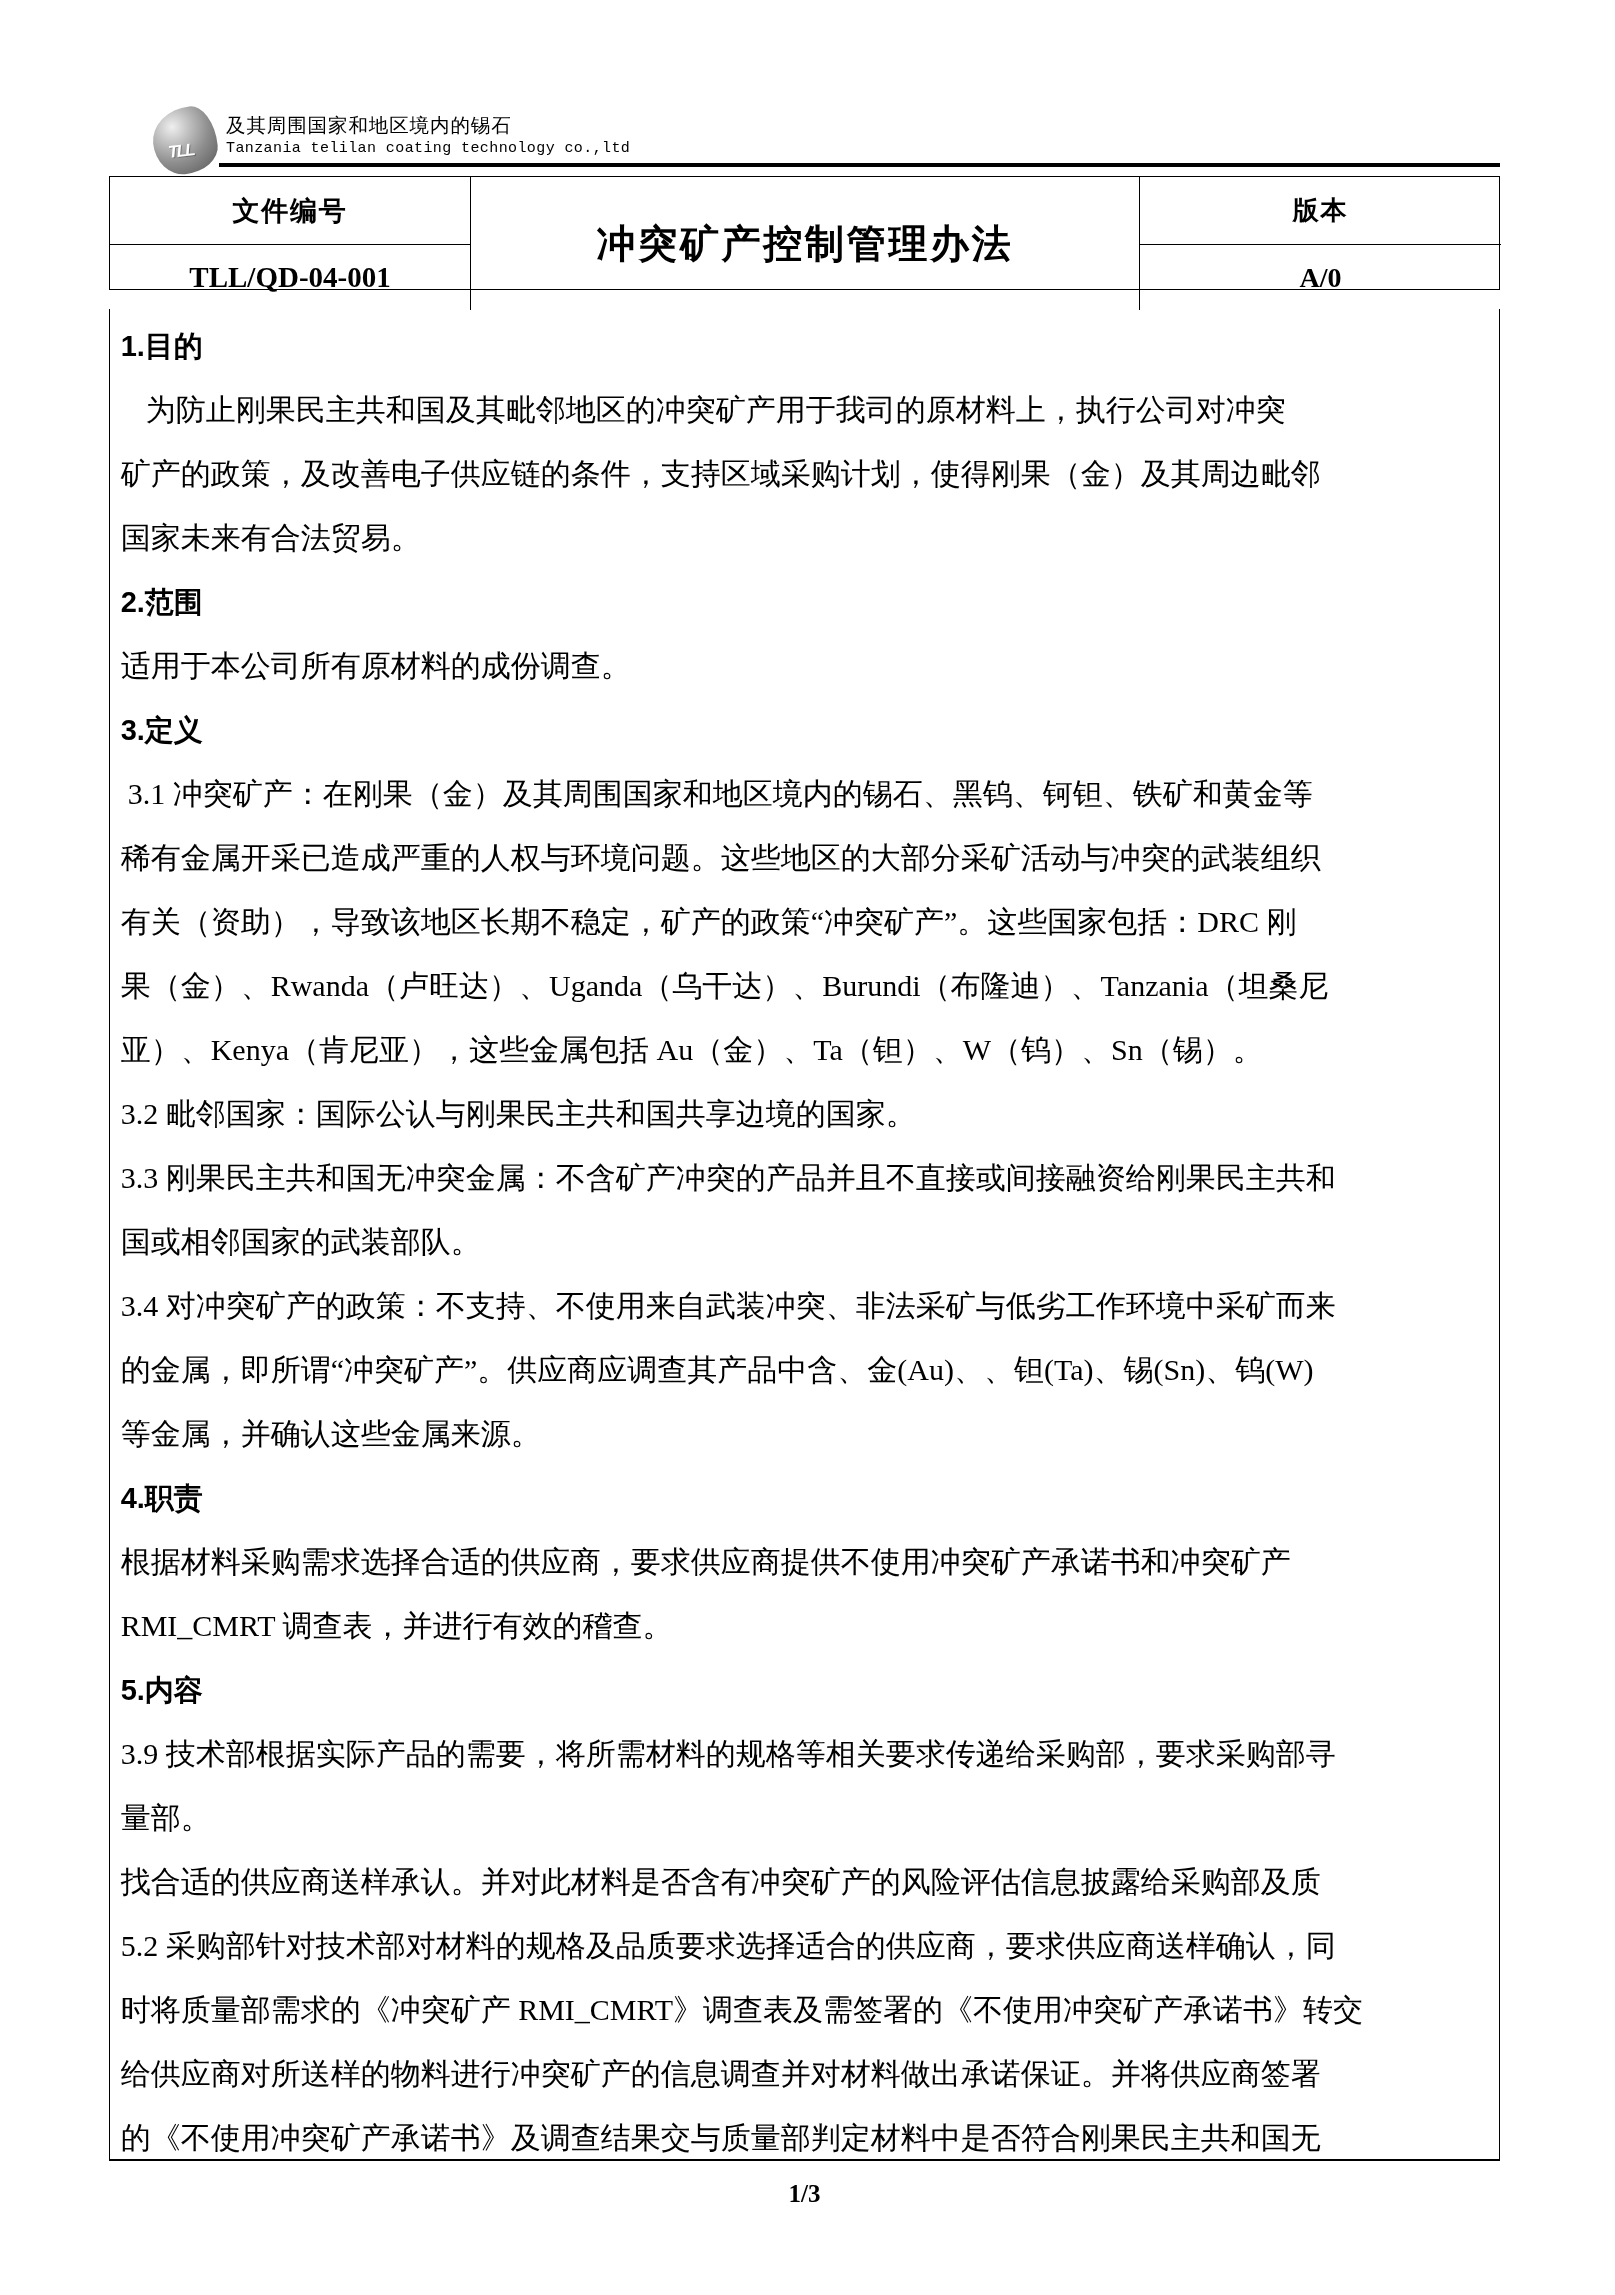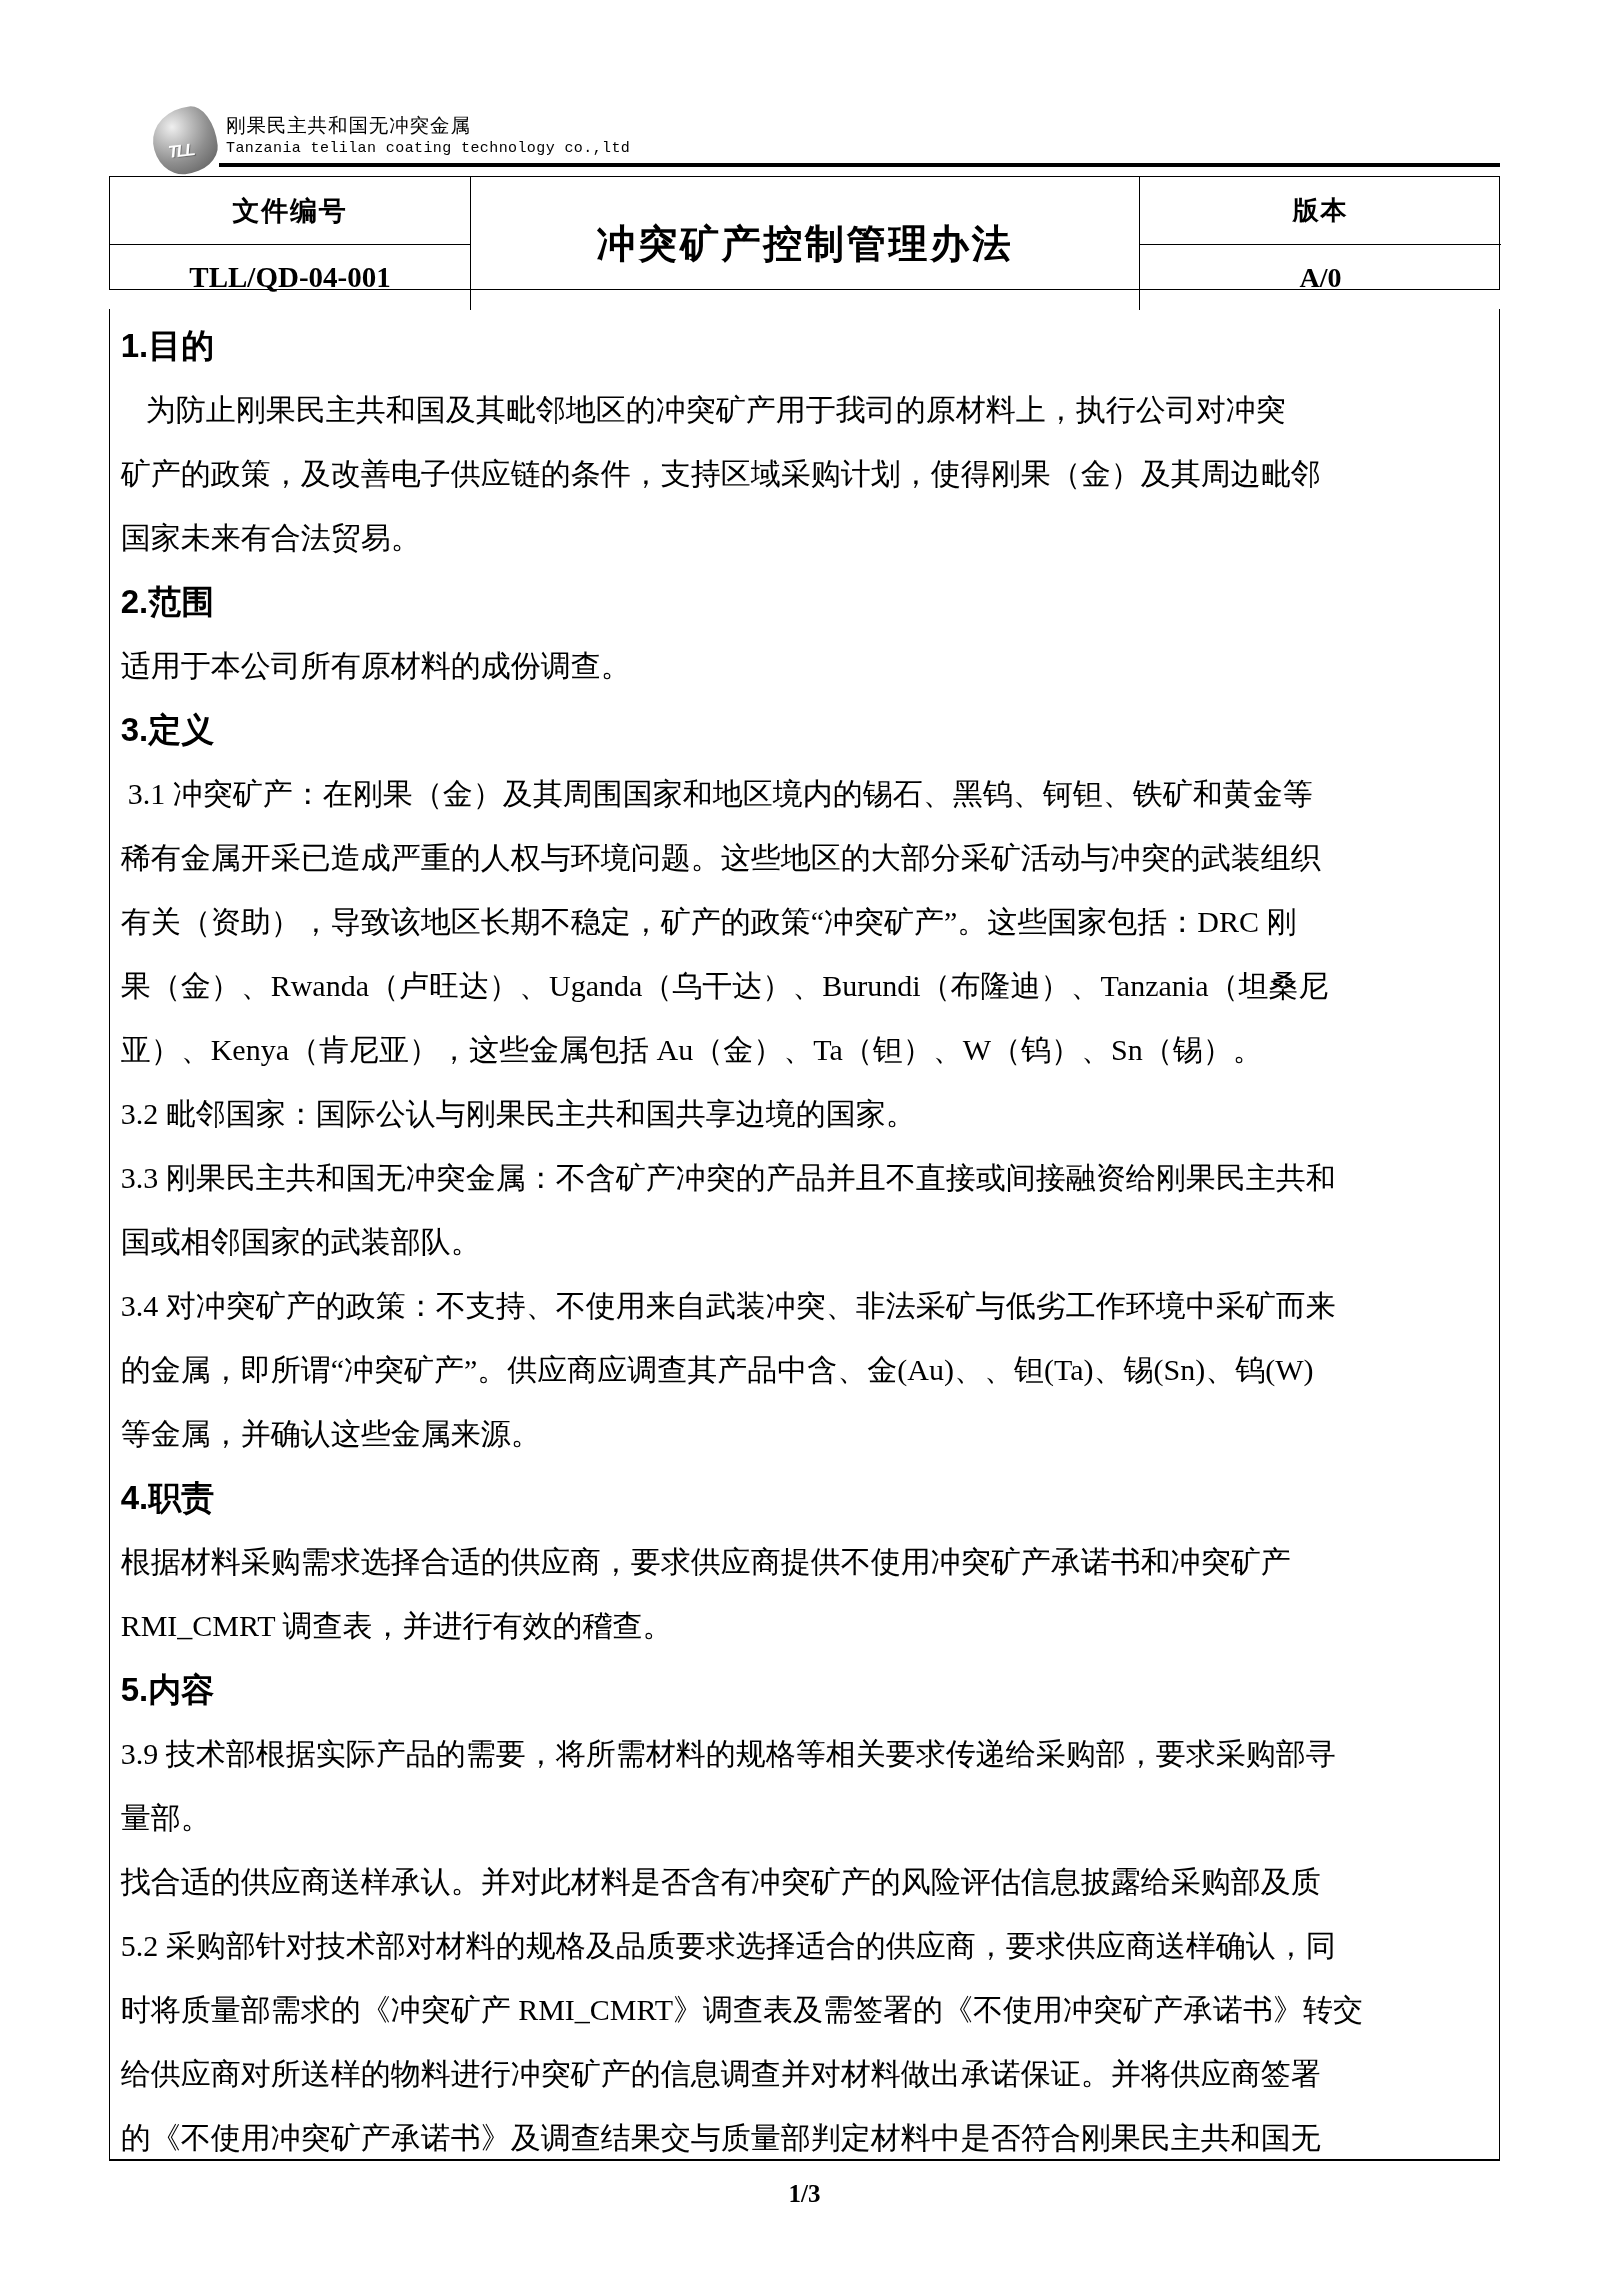--- a/index.html
+++ b/index.html
@@ -127,21 +127,21 @@
   .tline {
     height: 64px;
     line-height: 64px;
     font-size: 30px;
     white-space: nowrap;
     font-family: Liberation Serif, serif;
   }
   .tline.heading {
     font-weight: bold;
     font-family: "Liberation Sans", sans-serif;
-    font-size: 33px;
+    font-size: 29px;
   }
 
   
   #page-number {
     position: absolute;
     left: 109px; top: 2180px;
     width: 1391px;
     text-align: center;
     font-size: 25px;
     font-weight: bold;
@@ -149,21 +149,21 @@
   }
 </style>
 </head>
 <body>
 
 <div id="page">
 
   <div id="logo">
     <span class="logo-text">TLL</span>
   </div>
-  <div id="company-cn">刚果民主共和国无冲突金属</div>
+  <div id="company-cn">及其周围国家和地区境内的锡石</div>
   <div id="company-en">Tanzania telilan coating technology co.,ltd</div>
   <div id="header-rule"></div>
 
   <div id="doc-table">
     <div class="cell cell-doc-label">文件编号</div>
     <div class="cell cell-doc-no">TLL/QD-04-001</div>
     <div class="cell cell-title">冲突矿产控制管理办法</div>
     <div class="cell cell-version-label">版本</div>
     <div class="cell cell-version">A/0</div>
   </div>

